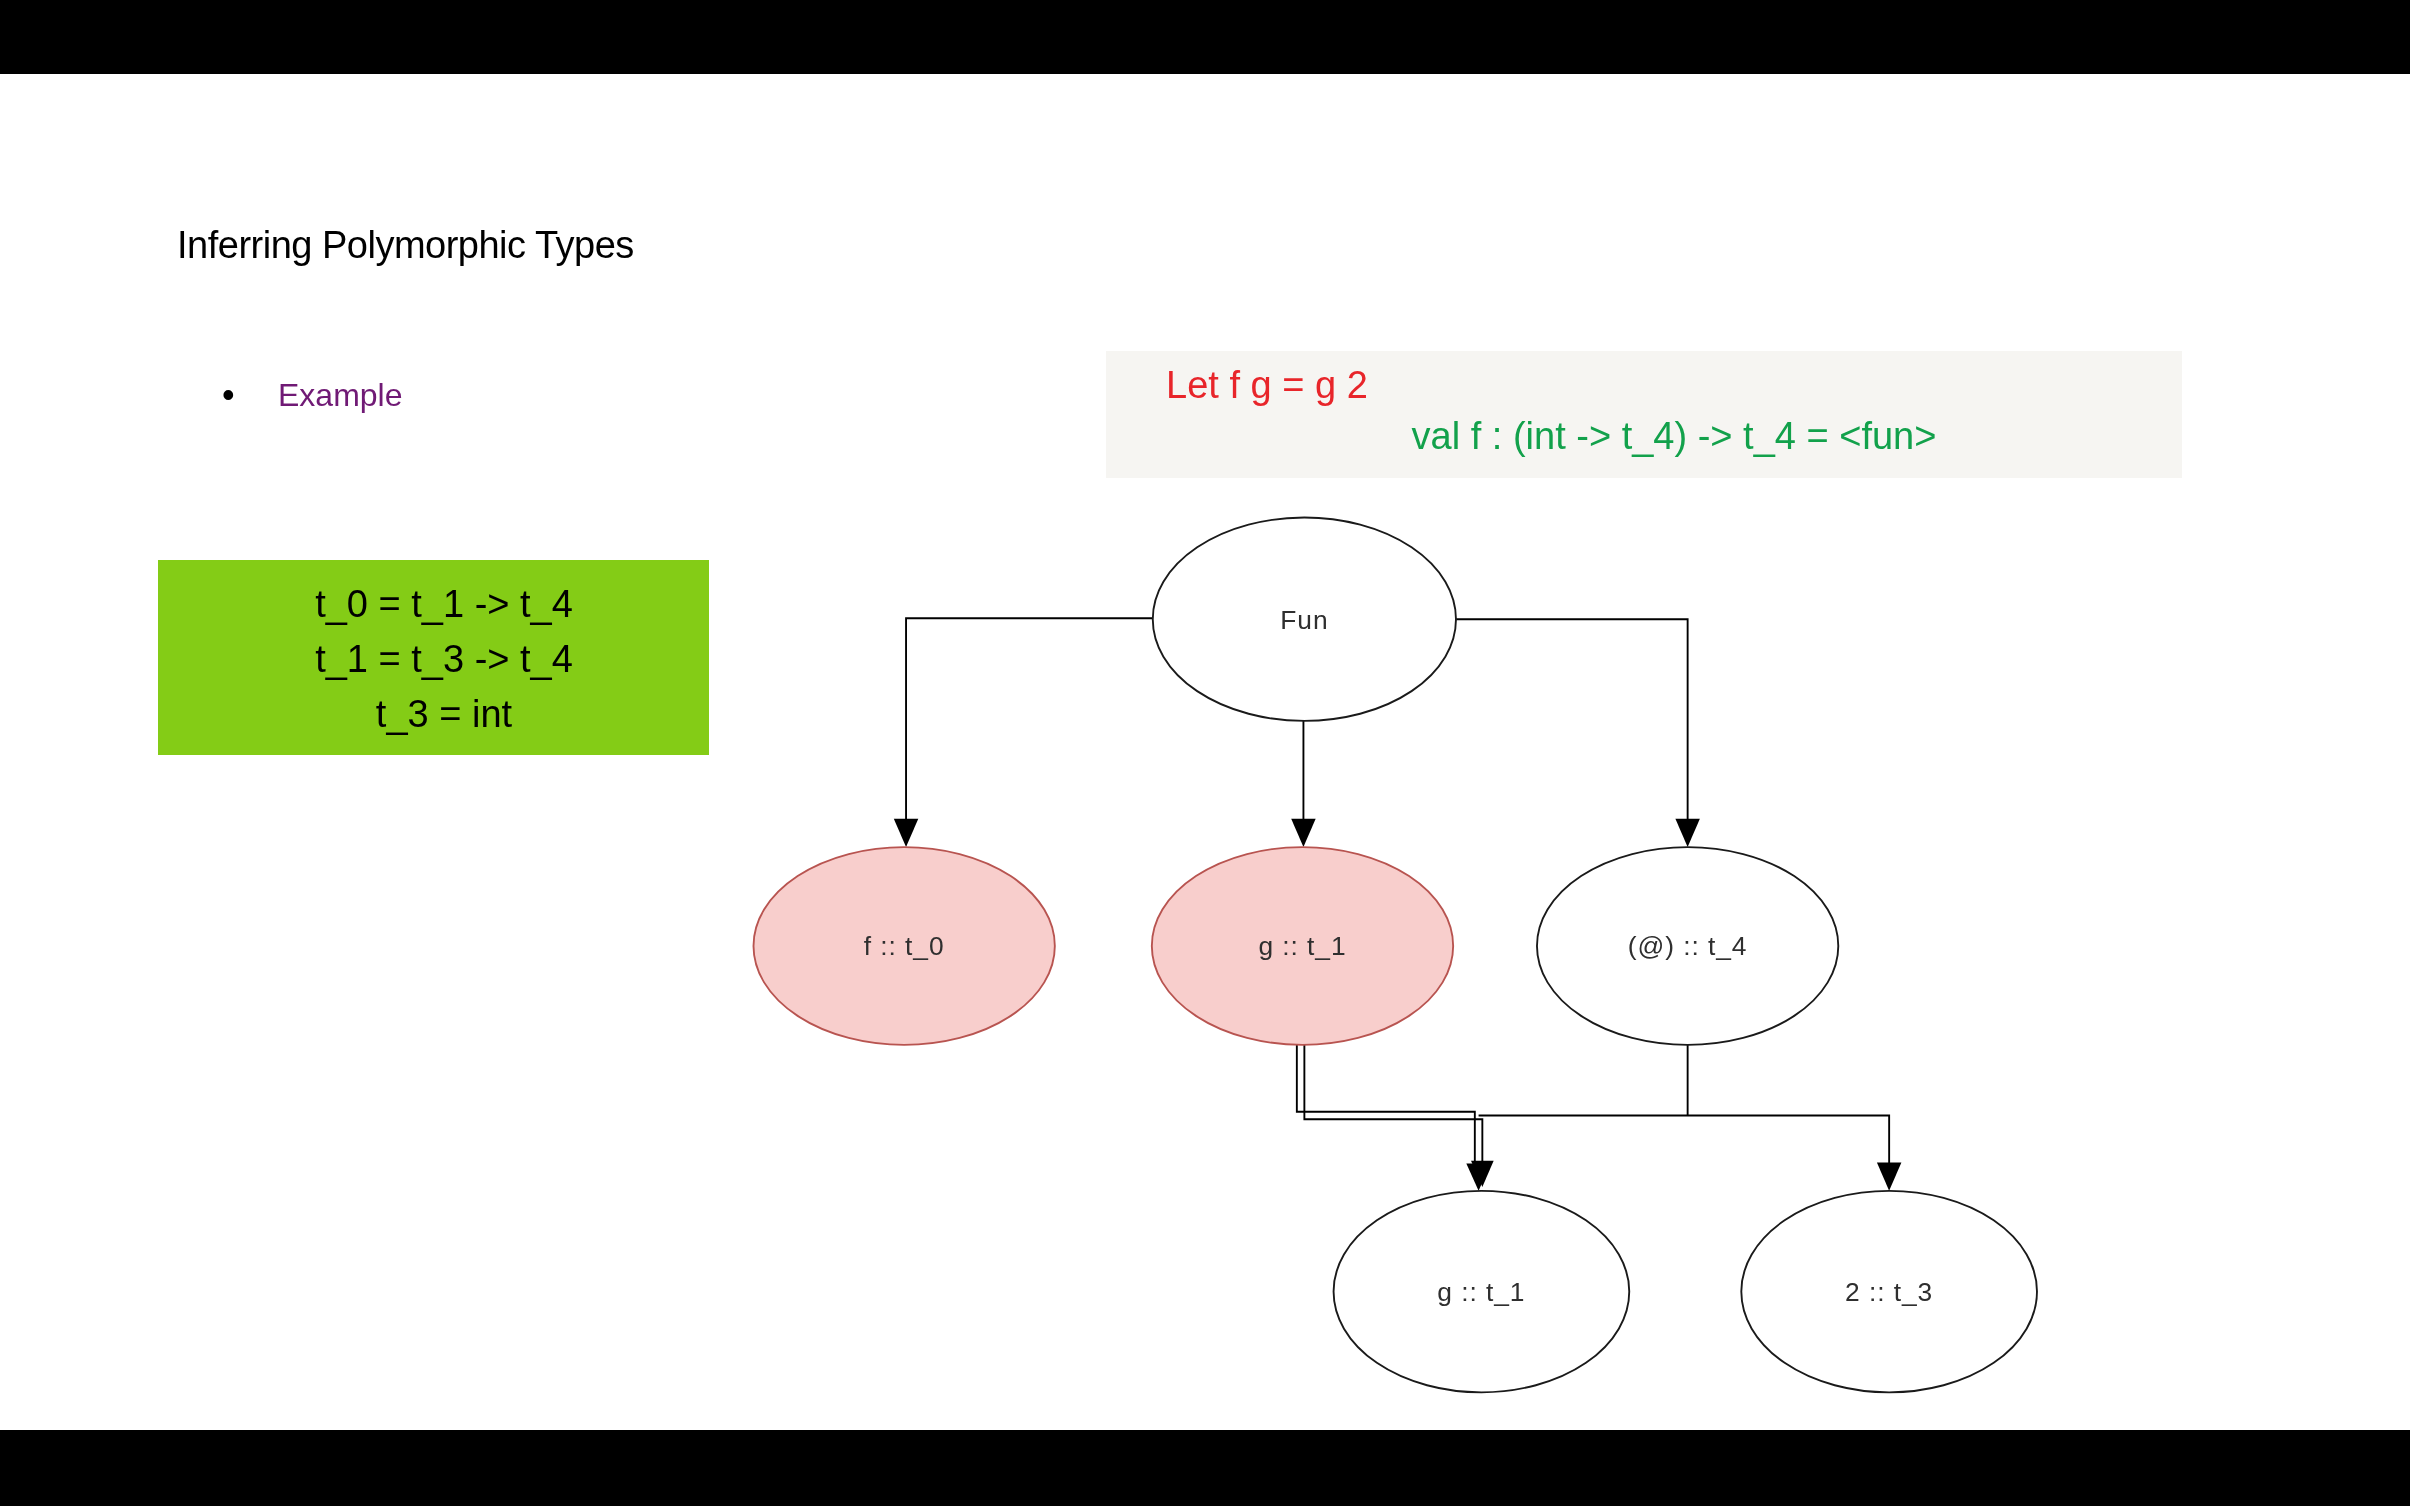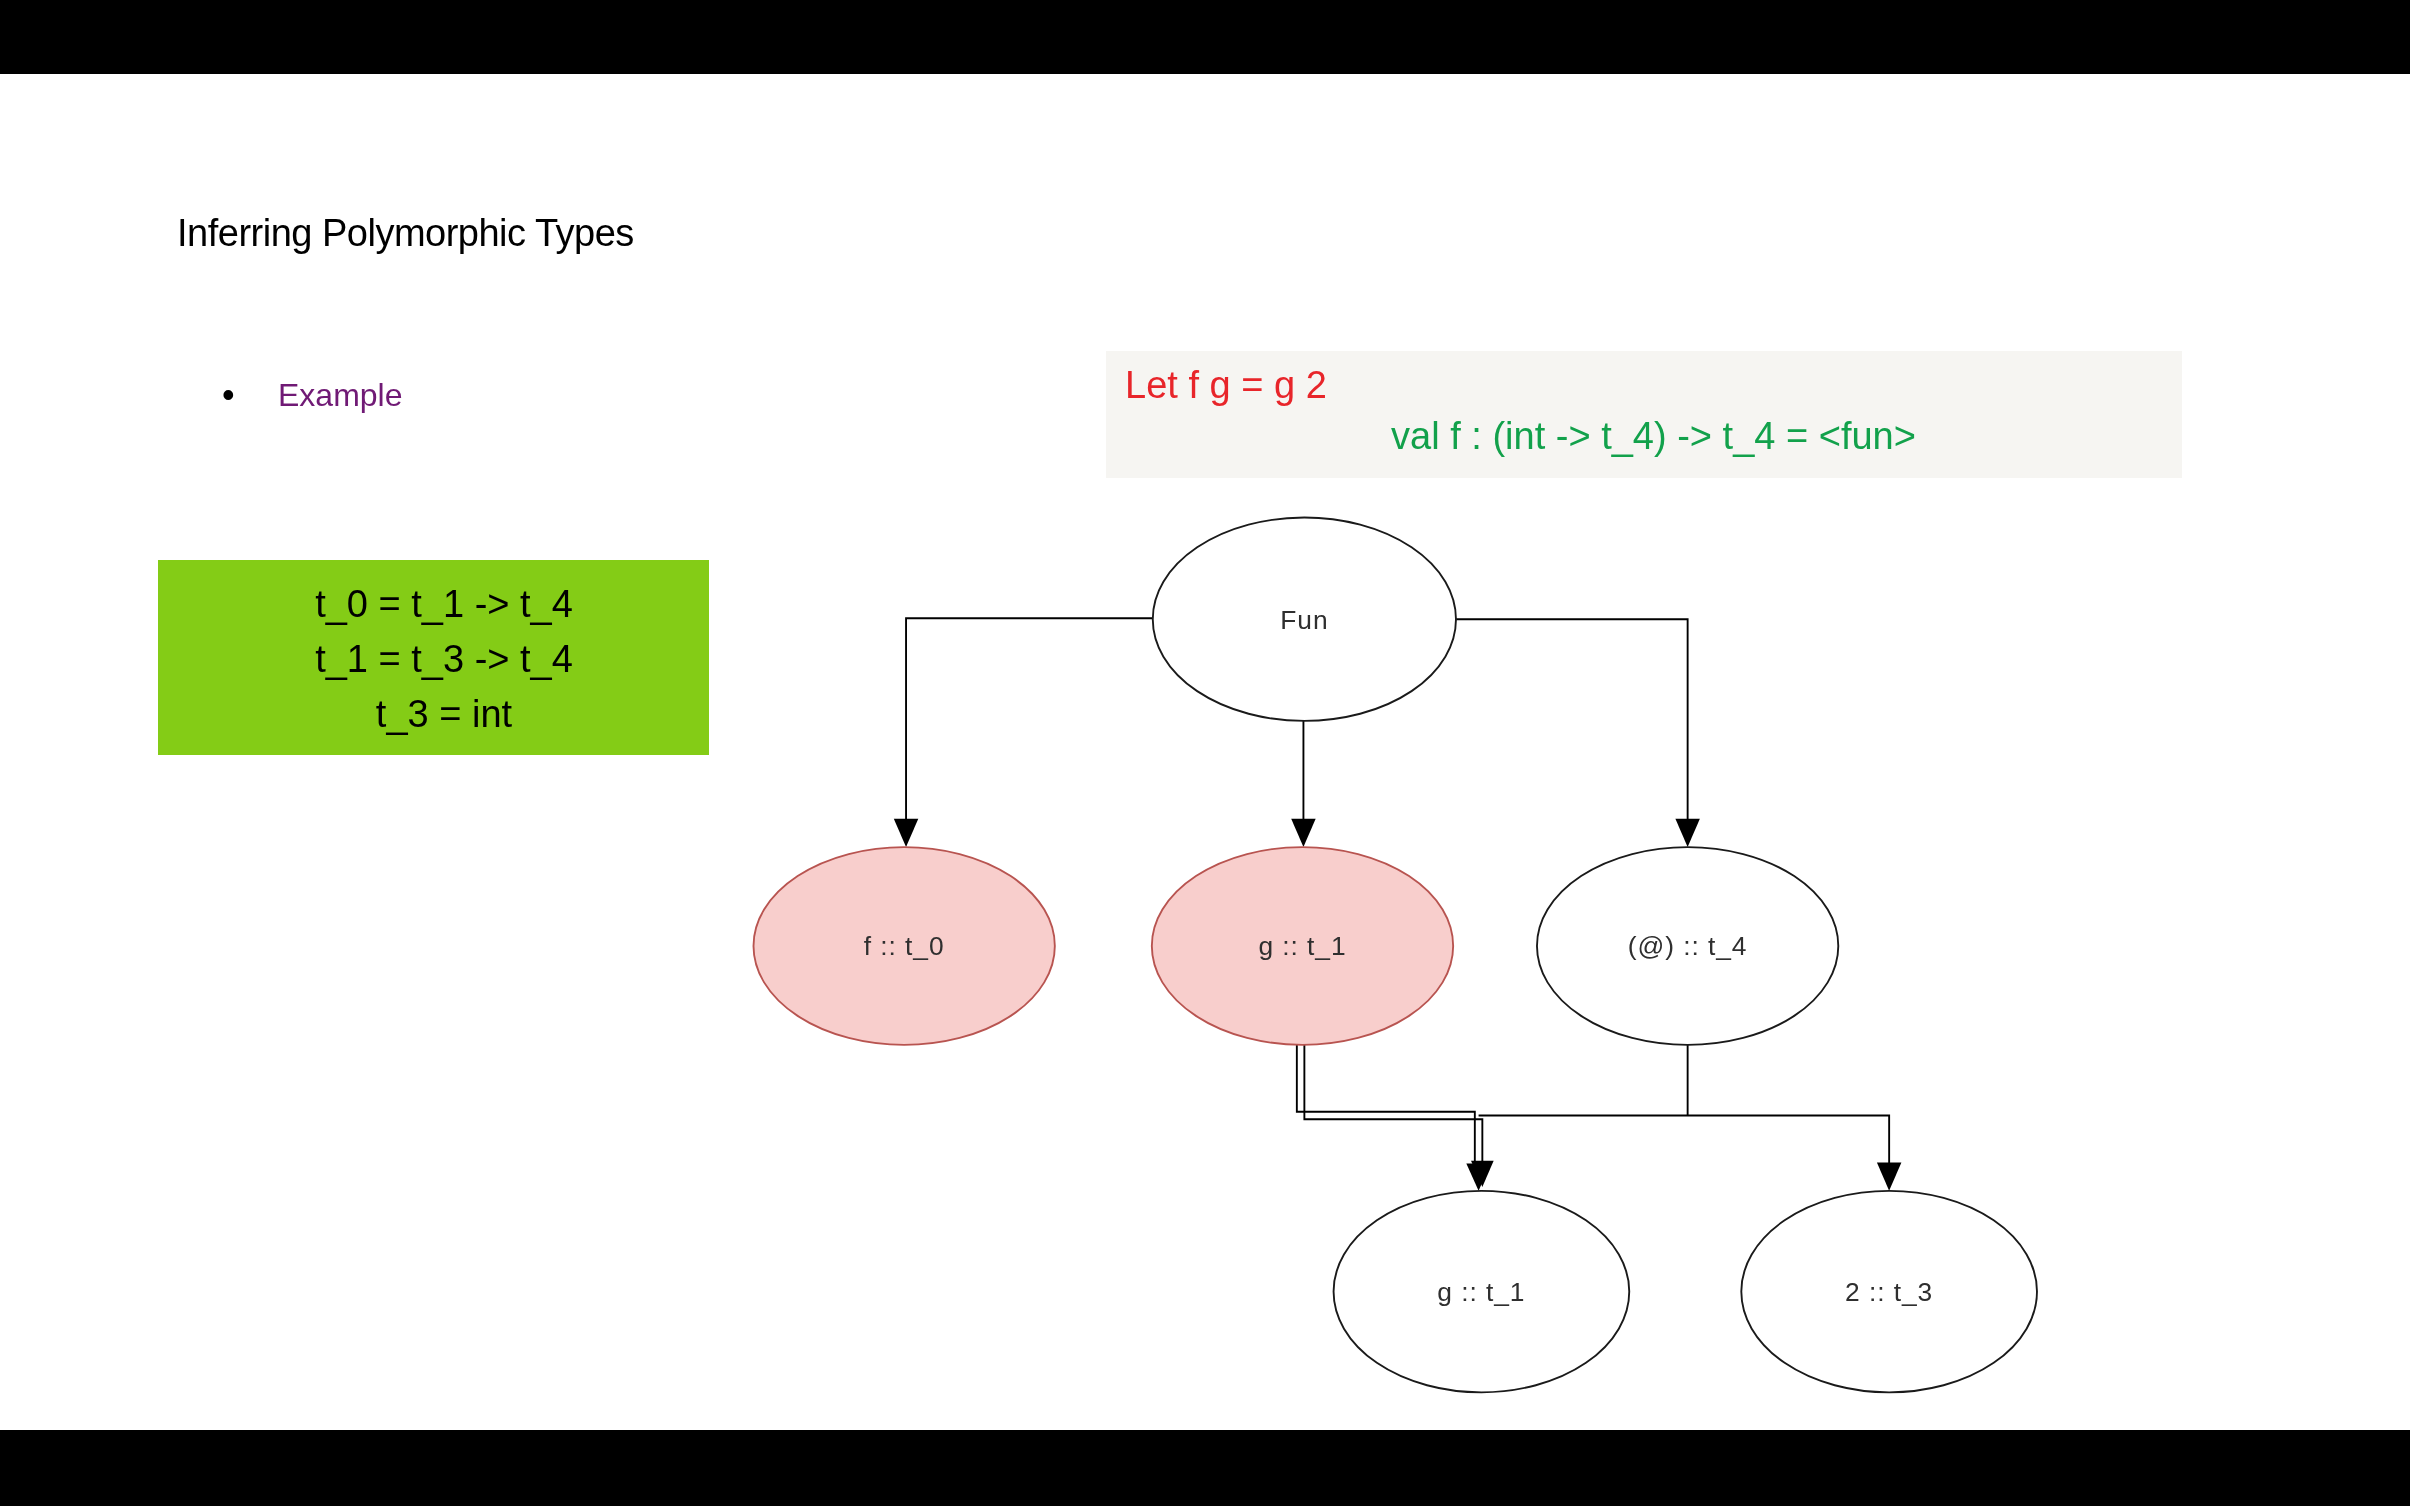--- a/index.html
+++ b/index.html
@@ -8,38 +8,38 @@
     background:#000;font-family:"Liberation Sans",sans-serif;
   }
   .letterbox{position:absolute;left:0;width:2411px;background:#000;}
   .letterbox.top{top:0;height:74px;}
   .letterbox.bottom{top:1430px;height:76px;}
   .slide{
     position:absolute;left:0;top:74px;width:2411px;height:1356px;
     background:#fff;
   }
   .slide-title{
-    position:absolute;left:177px;top:138px;
+    position:absolute;left:177px;top:150px;
     font-size:38px;color:#000;letter-spacing:-0.5px;white-space:nowrap;
   }
   .bullet-list{
     position:absolute;left:222px;top:292px;margin:0;padding:0;list-style:none;
   }
   .bullet-list li{
     position:relative;font-size:32px;color:#701a75;line-height:58px;
     padding-left:56px;white-space:nowrap;
   }
   .bullet-list li::before{
     content:"\2022";position:absolute;left:0;top:0;font-size:36px;color:#000;
   }
   .code-block{
     position:absolute;left:1106px;top:277px;width:1076px;height:127px;
     background:#f6f5f2;box-sizing:border-box;padding:9.4px 0 0 19px;
   }
-  .code-line{font-size:38px;line-height:51px;white-space:nowrap;}
+  .code-line{font-size:38px;line-height:51px;white-space:nowrap;margin-left:41px;}
   .code-line.red{color:#e8252a;}
   .code-line.green{color:#12a14b;text-align:center;}
   .constraints-block{
     position:absolute;left:158px;top:486px;width:551px;height:195px;
     background:#84cc16;box-sizing:border-box;padding:17px 0 0 21px;text-align:center;
   }
   .constraint-line{font-size:38px;line-height:55px;color:#000;white-space:nowrap;}
   svg.diagram{position:absolute;left:0;top:0;width:2411px;height:1356px;}
   .node-ellipse{fill:#ffffff;stroke:#1a1a1a;stroke-width:2;}
   .node-ellipse.highlight{fill:#f8cecc;stroke:#b85450;}

